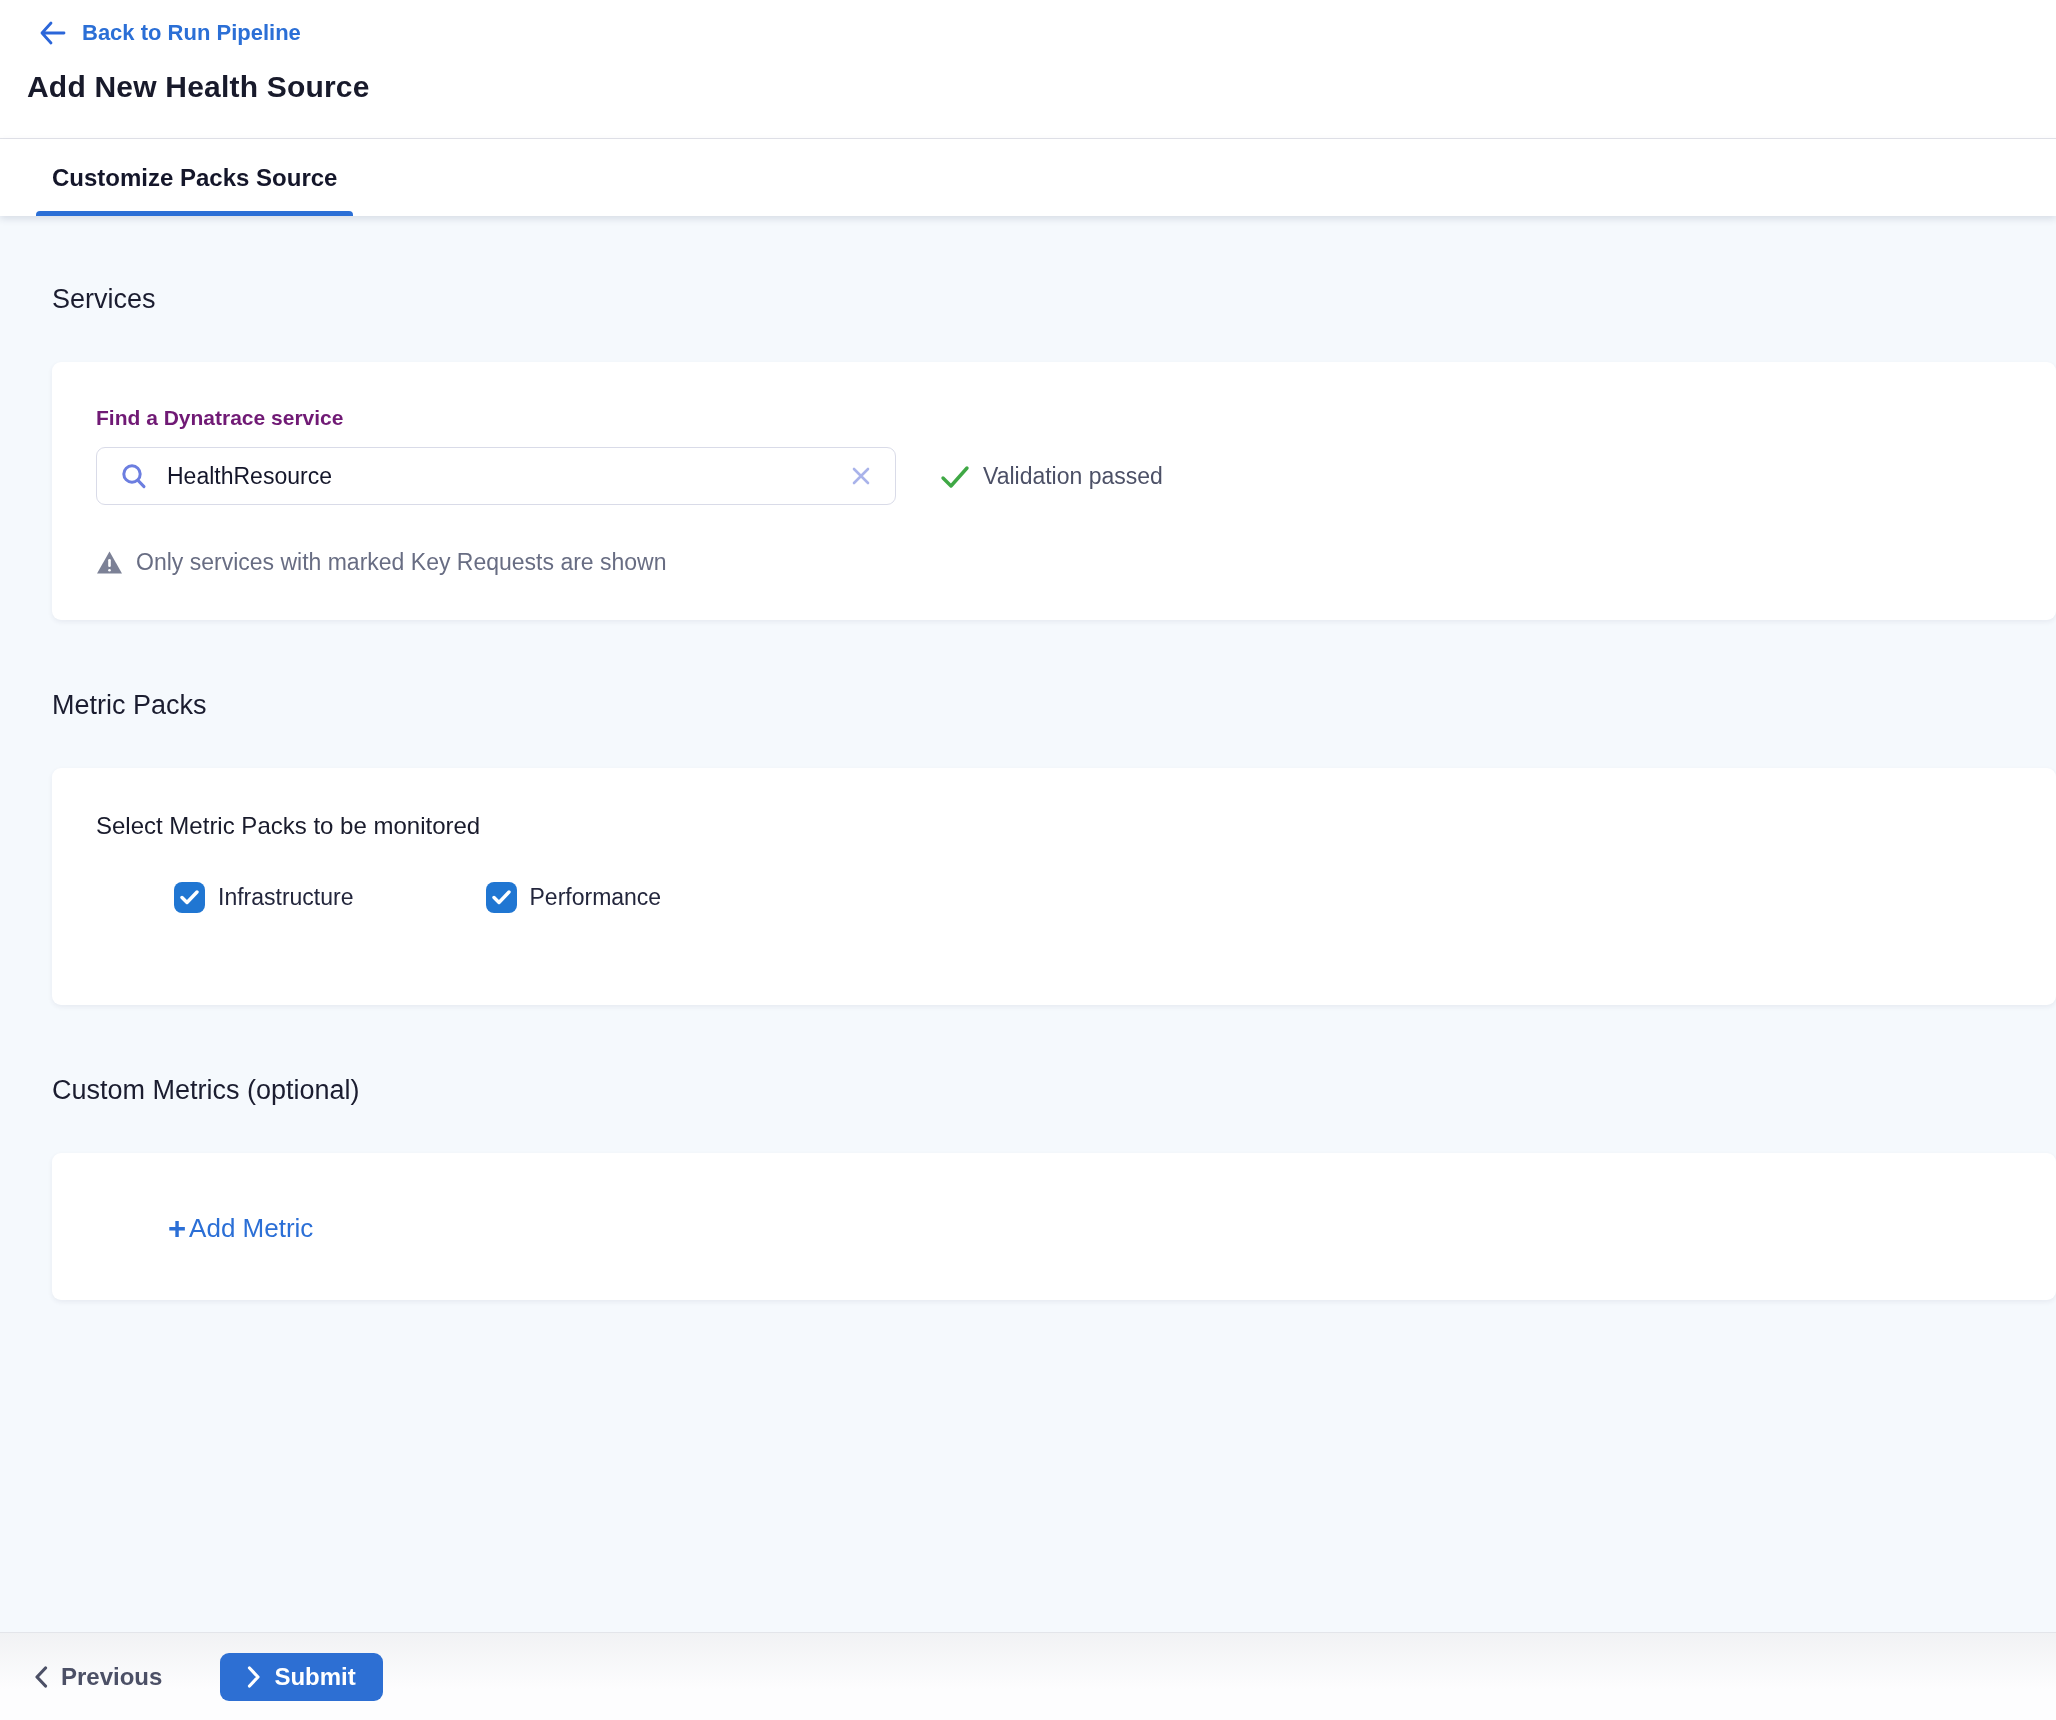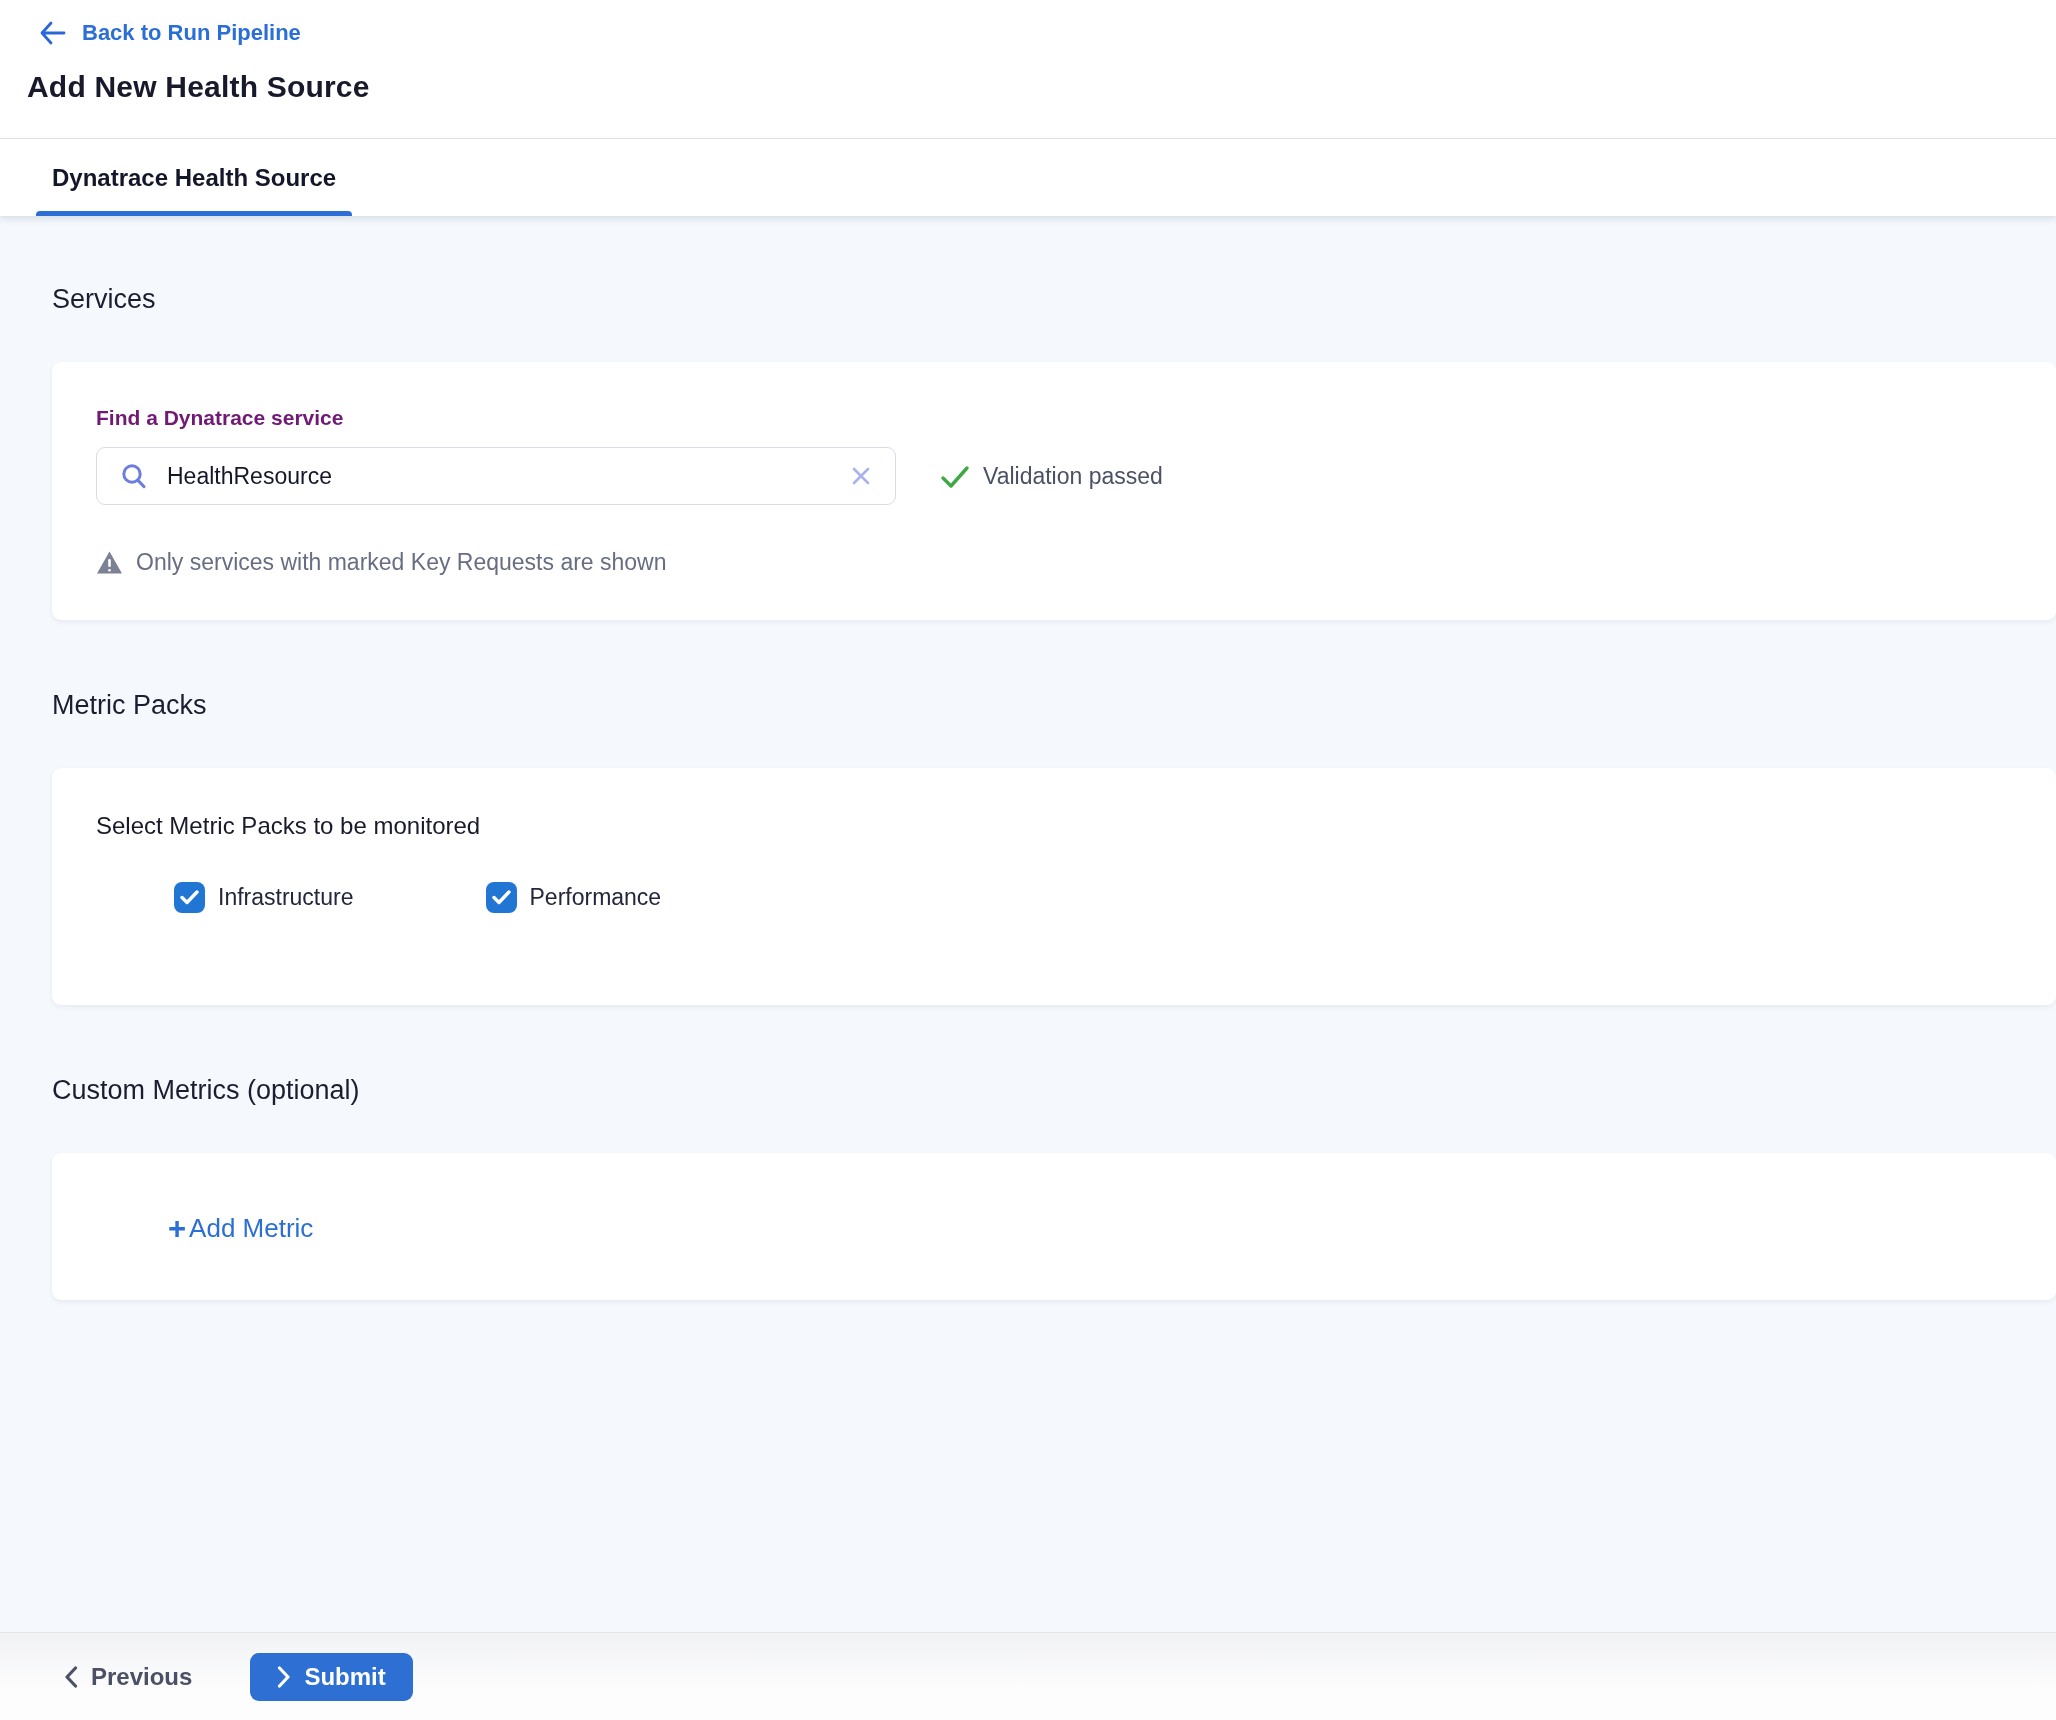--- a/index.html
+++ b/index.html
@@ -56,21 +56,21 @@
   
   .card-custom { padding:60px 44px 56px 44px; }
   .add-metric { display:inline-flex; align-items:center; margin-left:72px;
     color:#2b6fd6; font-size:26px; font-weight:500; cursor:pointer; background:none; border:0;
     font-family:"Liberation Sans","DejaVu Sans",sans-serif; }
   .add-metric .plus { font-size:31px; font-weight:600; line-height:1; margin-right:3px; }
 
   
   .footer { height:88px; border-top:1px solid #e3e5ea;
     background:linear-gradient(180deg,#f1f2f4 0%,#fdfdfe 65%);
-    display:flex; align-items:center; padding-left:64px; gap:58px; }
+    display:flex; align-items:center; padding-left:34px; gap:58px; }
   .btn-previous { display:flex; align-items:center; gap:13px; font-size:24px;
     color:#4c5066; font-weight:600; background:none; border:0; cursor:pointer;
     font-family:"Liberation Sans","DejaVu Sans",sans-serif; }
   .btn-submit { display:flex; align-items:center; gap:13px; font-size:24px;
     color:#fff; font-weight:600; background:#2d6fd3; border:0; border-radius:9px;
     height:48px; padding:0 27px; cursor:pointer;
     font-family:"Liberation Sans","DejaVu Sans",sans-serif; }
 
   svg { display:block; }
 </style>
@@ -83,21 +83,21 @@
       <svg width="28" height="26" viewBox="0 0 28 26" fill="none">
         <path d="M13 3 L4 13 L13 23 M4 13 H26" stroke="#2b66d9" stroke-width="2.8" stroke-linecap="round" stroke-linejoin="round"></path>
       </svg>
     </span>
     <a class="back-link">Back to Run Pipeline</a>
   </div>
   <h1 class="page-title">Add New Health Source</h1>
 </div>
 
 <div class="tabbar">
-  <div class="tab active">Dynatrace Health Source</div>
+  <div class="tab active">Customize Packs Source</div>
 </div>
 
 <div class="content">
 
   <h2 class="section-heading first">Services</h2>
   <div class="card card-services">
     <div class="field-label">Find a Dynatrace service</div>
     <div class="search-row">
       <div class="search-box">
         <span>

